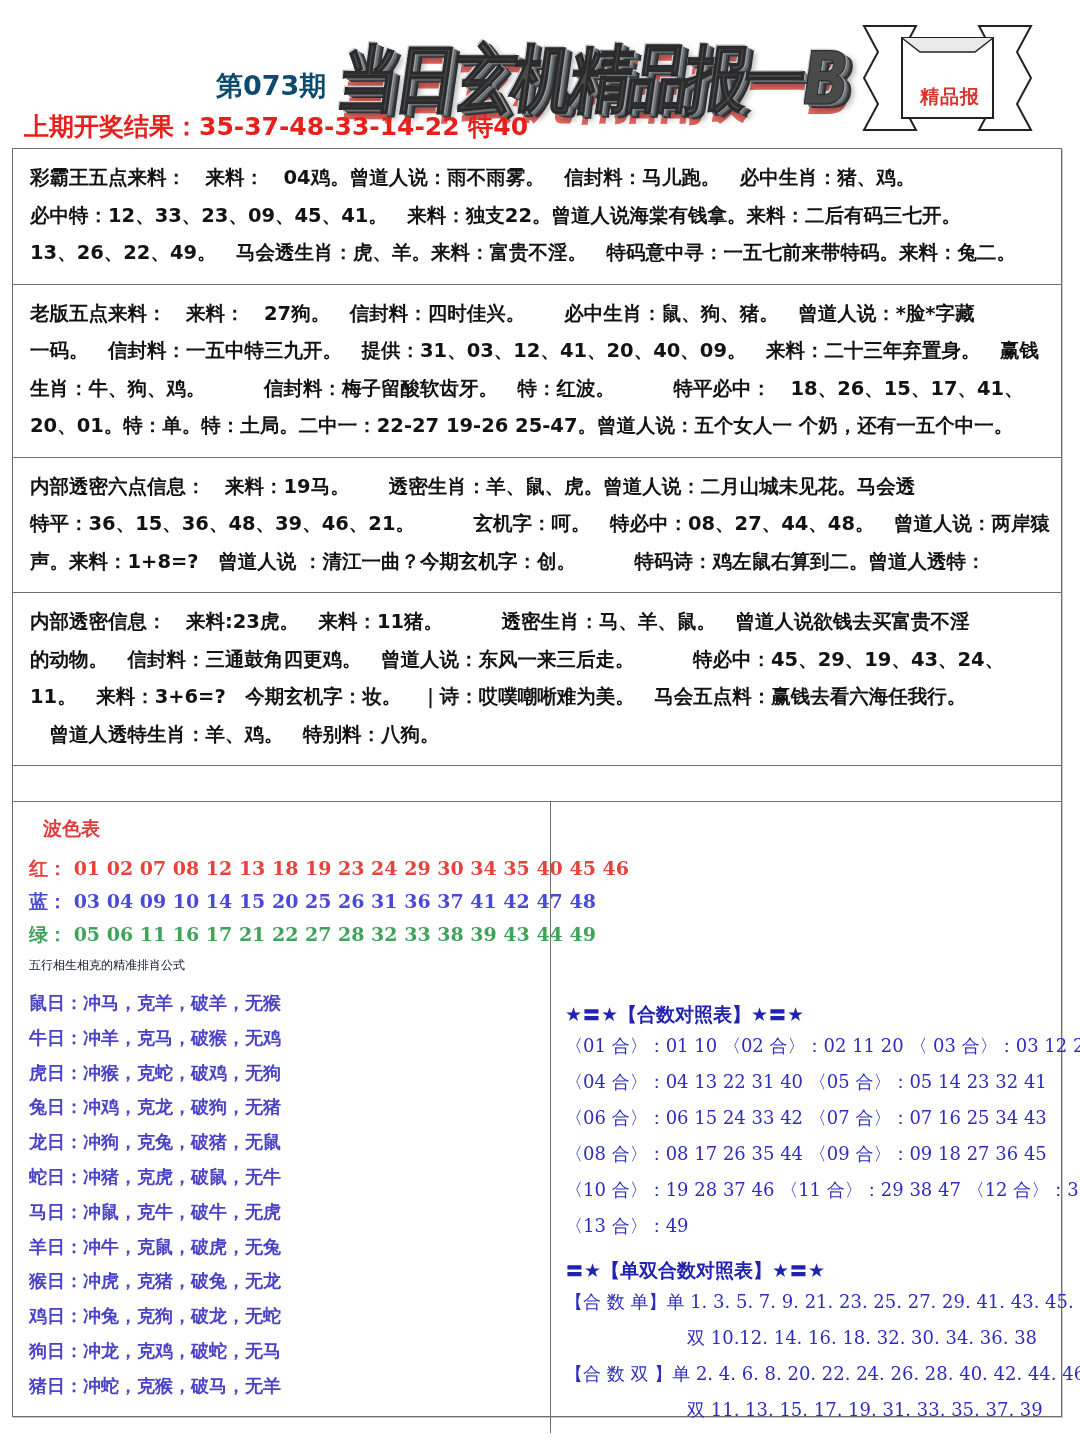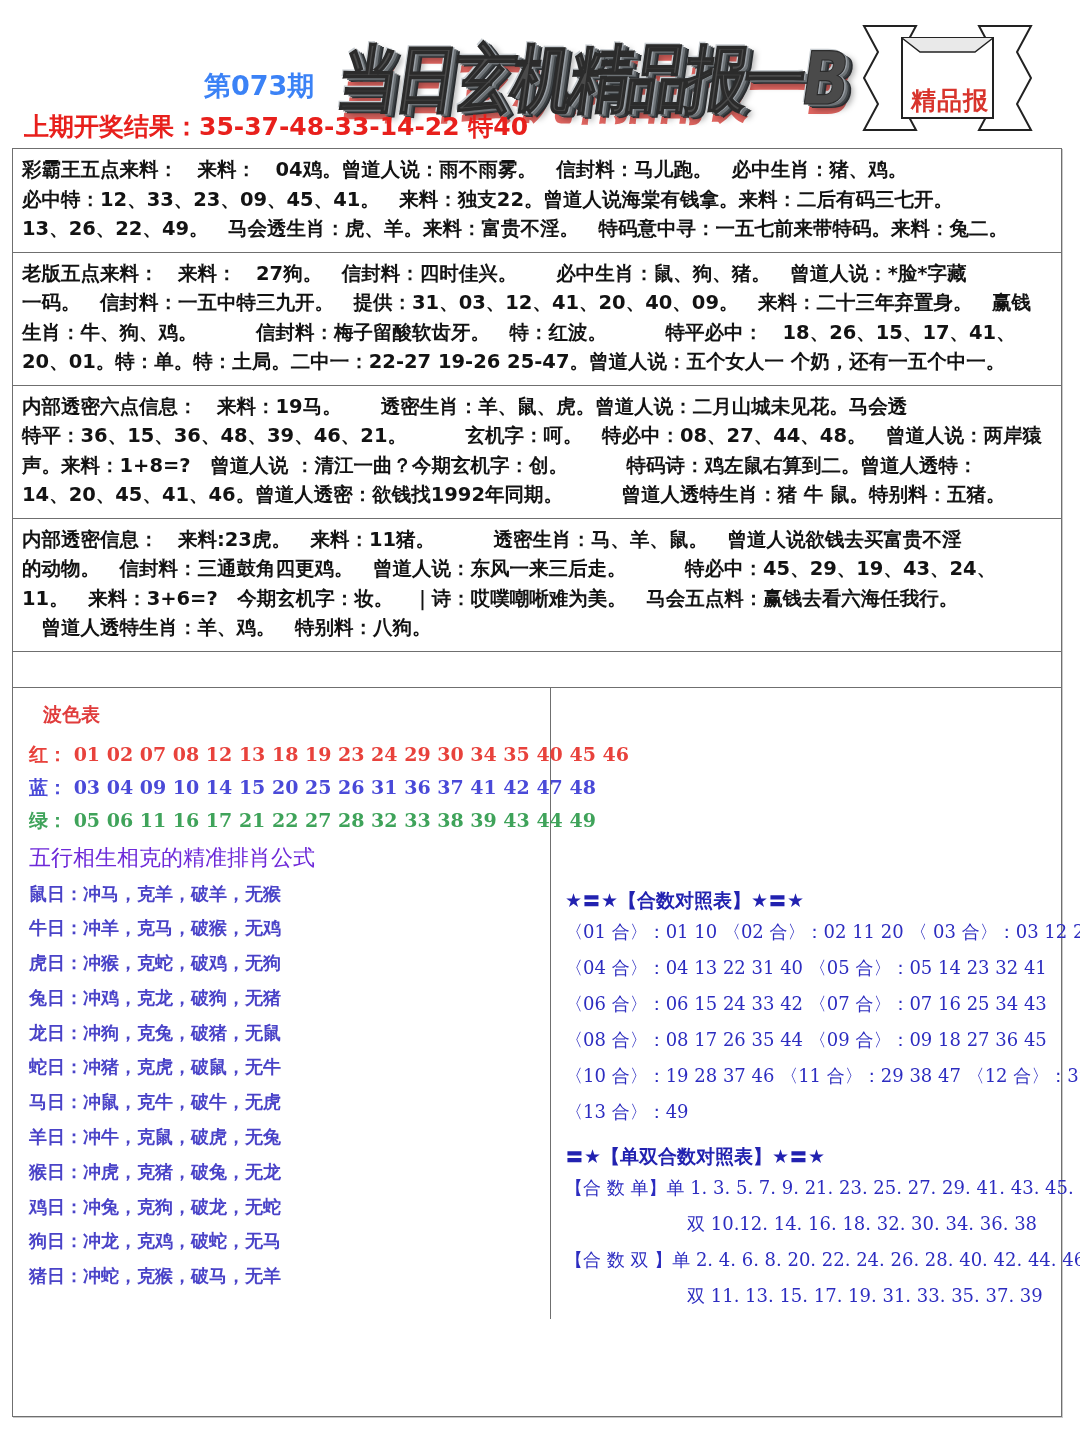--- a/index.html
+++ b/index.html
@@ -8,22 +8,22 @@
     background:#ffffff;
     font-family:"DejaVu Sans","Liberation Sans",sans-serif;
     overflow:hidden;
     position:relative;
   }
   .page{position:absolute;left:0;top:0;width:1080px;height:1440px;}
 
   
   .header{position:absolute;left:0;top:0;width:1080px;height:140px;}
   .issue{
-    position:absolute;left:204px;top:68px;
-    font-size:27px;font-weight:700;color:#3b82f6;
+    position:absolute;left:216px;top:68px;
+    font-size:27px;font-weight:700;color:#0c4a6e;
     letter-spacing:0px;
     font-family:"DejaVu Sans","Liberation Sans",sans-serif;
   }
   .lastresult{
     position:absolute;left:24px;top:110px;
     font-size:25px;font-weight:700;color:#e8201c;
     white-space:nowrap;
     font-family:"DejaVu Sans","Liberation Sans",sans-serif;
   }
   
@@ -49,39 +49,39 @@
     font-size:62px;font-weight:700;color:#d5322c;
     letter-spacing:-4px;white-space:nowrap;
     transform:skewX(-8deg) scaleY(1.18);
     transform-origin:left top;opacity:.75;
   }
   
   .ribbon{position:absolute;left:860px;top:22px;width:175px;height:112px;}
   .ribbon svg{display:block;}
   .ribbon-label{
     position:absolute;left:40px;top:62px;width:100px;text-align:center;
-    font-size:25px;font-weight:700;color:#d8342c;letter-spacing:1px;
+    font-size:19px;font-weight:700;color:#d8342c;letter-spacing:1px;
   }
 
   
   .frame{
     position:absolute;left:12px;top:148px;
     width:1050px;height:1269px;
     border:1px solid #6f6f6f;
     box-sizing:border-box;
     box-shadow:1px 1px 0 #c9c9c9;
   }
   .band{
     position:relative;
     border-bottom:1px solid #6f6f6f;
     box-sizing:border-box;
     padding:6px 9px 8px 9px;
   }
   .band p{
-    margin:0;
+    margin:8px;
     font-size:19.5px;
     font-weight:700;
     color:#131313;
     line-height:29.5px;
     white-space:nowrap;
     letter-spacing:0px;
     font-family:"DejaVu Sans","Liberation Sans",sans-serif;
   }
 
   .spacer-band{height:36px;border-bottom:1px solid #6f6f6f;box-sizing:border-box;}
@@ -92,21 +92,21 @@
          padding:10px 0 0 16px;}
   .colR{flex:1;box-sizing:border-box;padding:10px 0 0 14px;position:relative;}
 
   .wave-title{font-size:19px;font-weight:700;color:#e03c3c;margin:4px 0 10px 14px;
               font-family:Liberation Sans, sans-serif;}
   .wave-row{font-size:19px;line-height:33px;font-weight:700;white-space:nowrap;
             font-family:"DejaVu Serif","Liberation Serif",serif;}
   .wave-red{color:#e8423c;}
   .wave-blue{color:#4a4ad8;}
   .wave-green{color:#3fa35a;}
-  .wx-sub{font-size:22px;color:#6d28d9;margin-top:6px;margin-bottom:4px;
+  .wx-sub{font-size:12px;color:#0f172a;margin-top:6px;margin-bottom:12px;
           font-family:"DejaVu Sans","Liberation Sans",sans-serif;}
 
   .zodiac-row{font-size:18px;color:#4a43c8;line-height:34.8px;white-space:nowrap;
               font-family:"DejaVu Sans","Liberation Sans",sans-serif;font-weight:700;}
 
   .rt-title{font-size:19px;font-weight:700;color:#2222b0;white-space:nowrap;
             font-family:"DejaVu Sans","Liberation Sans",sans-serif;}
   .rt-line{font-size:18px;color:#2c2cc0;line-height:36px;white-space:nowrap;
            font-family:"DejaVu Serif","Liberation Serif",serif;}
   .blk-right{position:absolute;left:14px;}
@@ -147,21 +147,20 @@
       <p>老版五点来料：　来料：　27狗。　信封料：四时佳兴。　　必中生肖：鼠、狗、猪。　曾道人说：*脸*字藏</p>
       <p>一码。　信封料：一五中特三九开。　提供：31、03、12、41、20、40、09。　来料：二十三年弃置身。　赢钱</p>
       <p>生肖：牛、狗、鸡。　　　信封料：梅子留酸软齿牙。　特：红波。　　　特平必中：　18、26、15、17、41、</p>
       <p>20、01。特：单。特：土局。二中一：22-27 19-26 25-47。曾道人说：五个女人一 个奶，还有一五个中一。</p>
     </div>
 
     <div class="band">
       <p>内部透密六点信息：　来料：19马。　　透密生肖：羊、鼠、虎。曾道人说：二月山城未见花。马会透</p>
       <p>特平：36、15、36、48、39、46、21。　　　玄机字：呵。　特必中：08、27、44、48。　曾道人说：两岸猿</p>
       <p>声。来料：1+8=?　曾道人说 ：清江一曲？今期玄机字：创。　　　特码诗：鸡左鼠右算到二。曾道人透特：</p>
-      <p>14、20、45、41、46。曾道人透密：欲钱找1992年同期。　　　曾道人透特生肖：猪 牛 鼠。特别料：五猪。</p>
     </div>
 
     <div class="band">
       <p>内部透密信息：　来料:23虎。　来料：11猪。　　　透密生肖：马、羊、鼠。　曾道人说欲钱去买富贵不淫</p>
       <p>的动物。　信封料：三通鼓角四更鸡。　曾道人说：东风一来三后走。　　　特必中：45、29、19、43、24、</p>
       <p>11。　来料：3+6=?　今期玄机字：妆。　｜诗：哎噗嘲唽难为美。　马会五点料：赢钱去看六海任我行。</p>
       <p>　曾道人透特生肖：羊、鸡。　特别料：八狗。</p>
     </div>
 
     <div class="spacer-band"></div>

